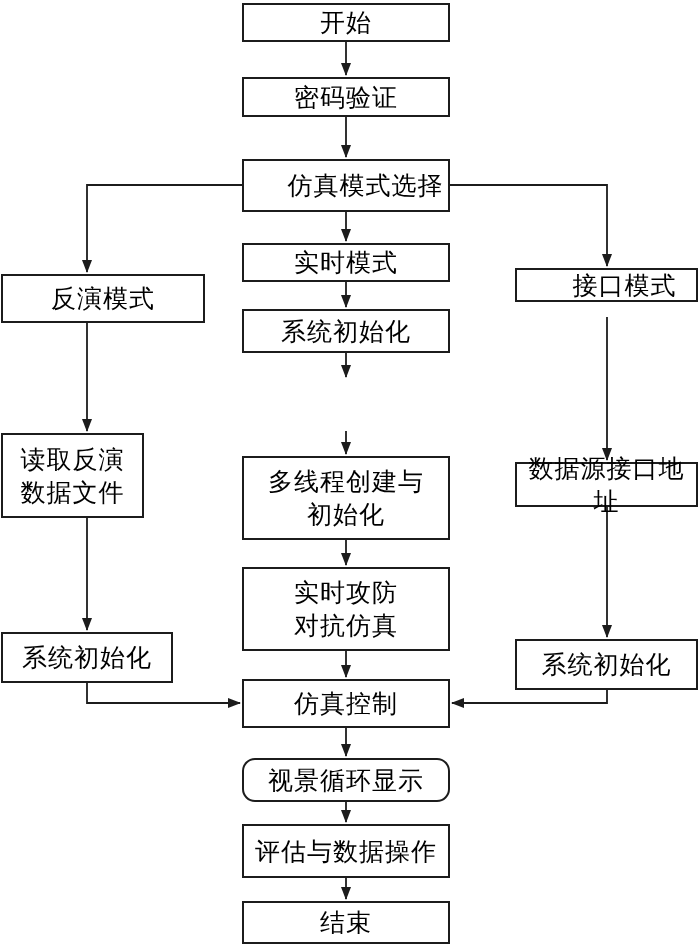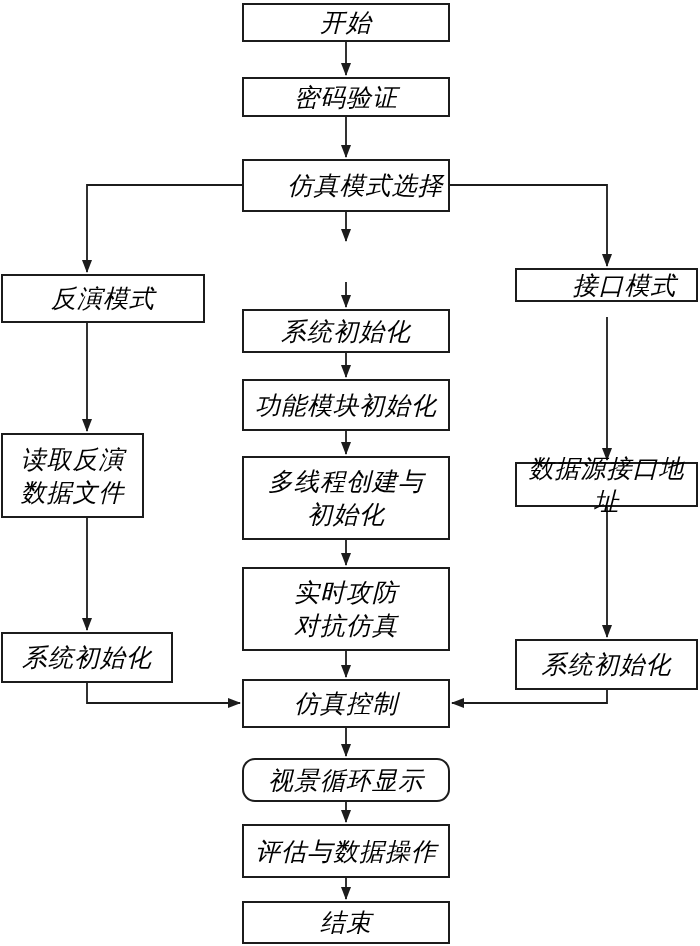--- a/index.html
+++ b/index.html
@@ -29,21 +29,20 @@
     border: 2px solid #1c1c1c;
     color: #000000;
     font-size: 25px;
     line-height: 1.32;
     letter-spacing: 1px;
     display: flex;
     align-items: center;
     justify-content: center;
     text-align: center;
     white-space: pre-line;
-    font-style: italic;
   }
   
   .n-start        { left: 242px; top:   3px; width: 208px; height: 39px; }
   .n-password     { left: 242px; top:  77px; width: 208px; height: 40px; }
   .n-mode-select  { left: 242px; top: 159px; width: 208px; height: 53px; padding-left: 39px; }
   .n-realtime     { left: 242px; top: 243px; width: 208px; height: 39px; }
   .n-sysinit-mid  { left: 242px; top: 309px; width: 208px; height: 44px; }
   .n-func-init    { left: 242px; top: 379px; width: 208px; height: 52px; }
   .n-multithread  { left: 242px; top: 456px; width: 208px; height: 84px; }
   .n-combat       { left: 242px; top: 567px; width: 208px; height: 84px; }
@@ -93,22 +92,22 @@
       <path d="M450,185 L607,185 L607,266" marker-end="url(#arrow)"></path>
       <line x1="607" y1="317" x2="607" y2="460" marker-end="url(#arrow)"></line>
       <line x1="607" y1="507" x2="607" y2="637" marker-end="url(#arrow)"></line>
       <path d="M607,690 L607,703 L452,703" marker-end="url(#arrow)"></path>
     </g>
   </svg>
 
   <div class="node n-start">开始</div>
   <div class="node n-password">密码验证</div>
   <div class="node n-mode-select">仿真模式选择</div>
+  <div class="node n-realtime">实时模式</div>
   <div class="node n-sysinit-mid">系统初始化</div>
-  <div class="node n-func-init">功能模块初始化</div>
   <div class="node n-multithread">多线程创建与
 初始化</div>
   <div class="node n-combat">实时攻防
 对抗仿真</div>
   <div class="node n-sim-control">仿真控制</div>
   <div class="node n-scene">视景循环显示</div>
   <div class="node n-eval">评估与数据操作</div>
   <div class="node n-end">结束</div>
 
   <div class="node n-replay">反演模式</div>

